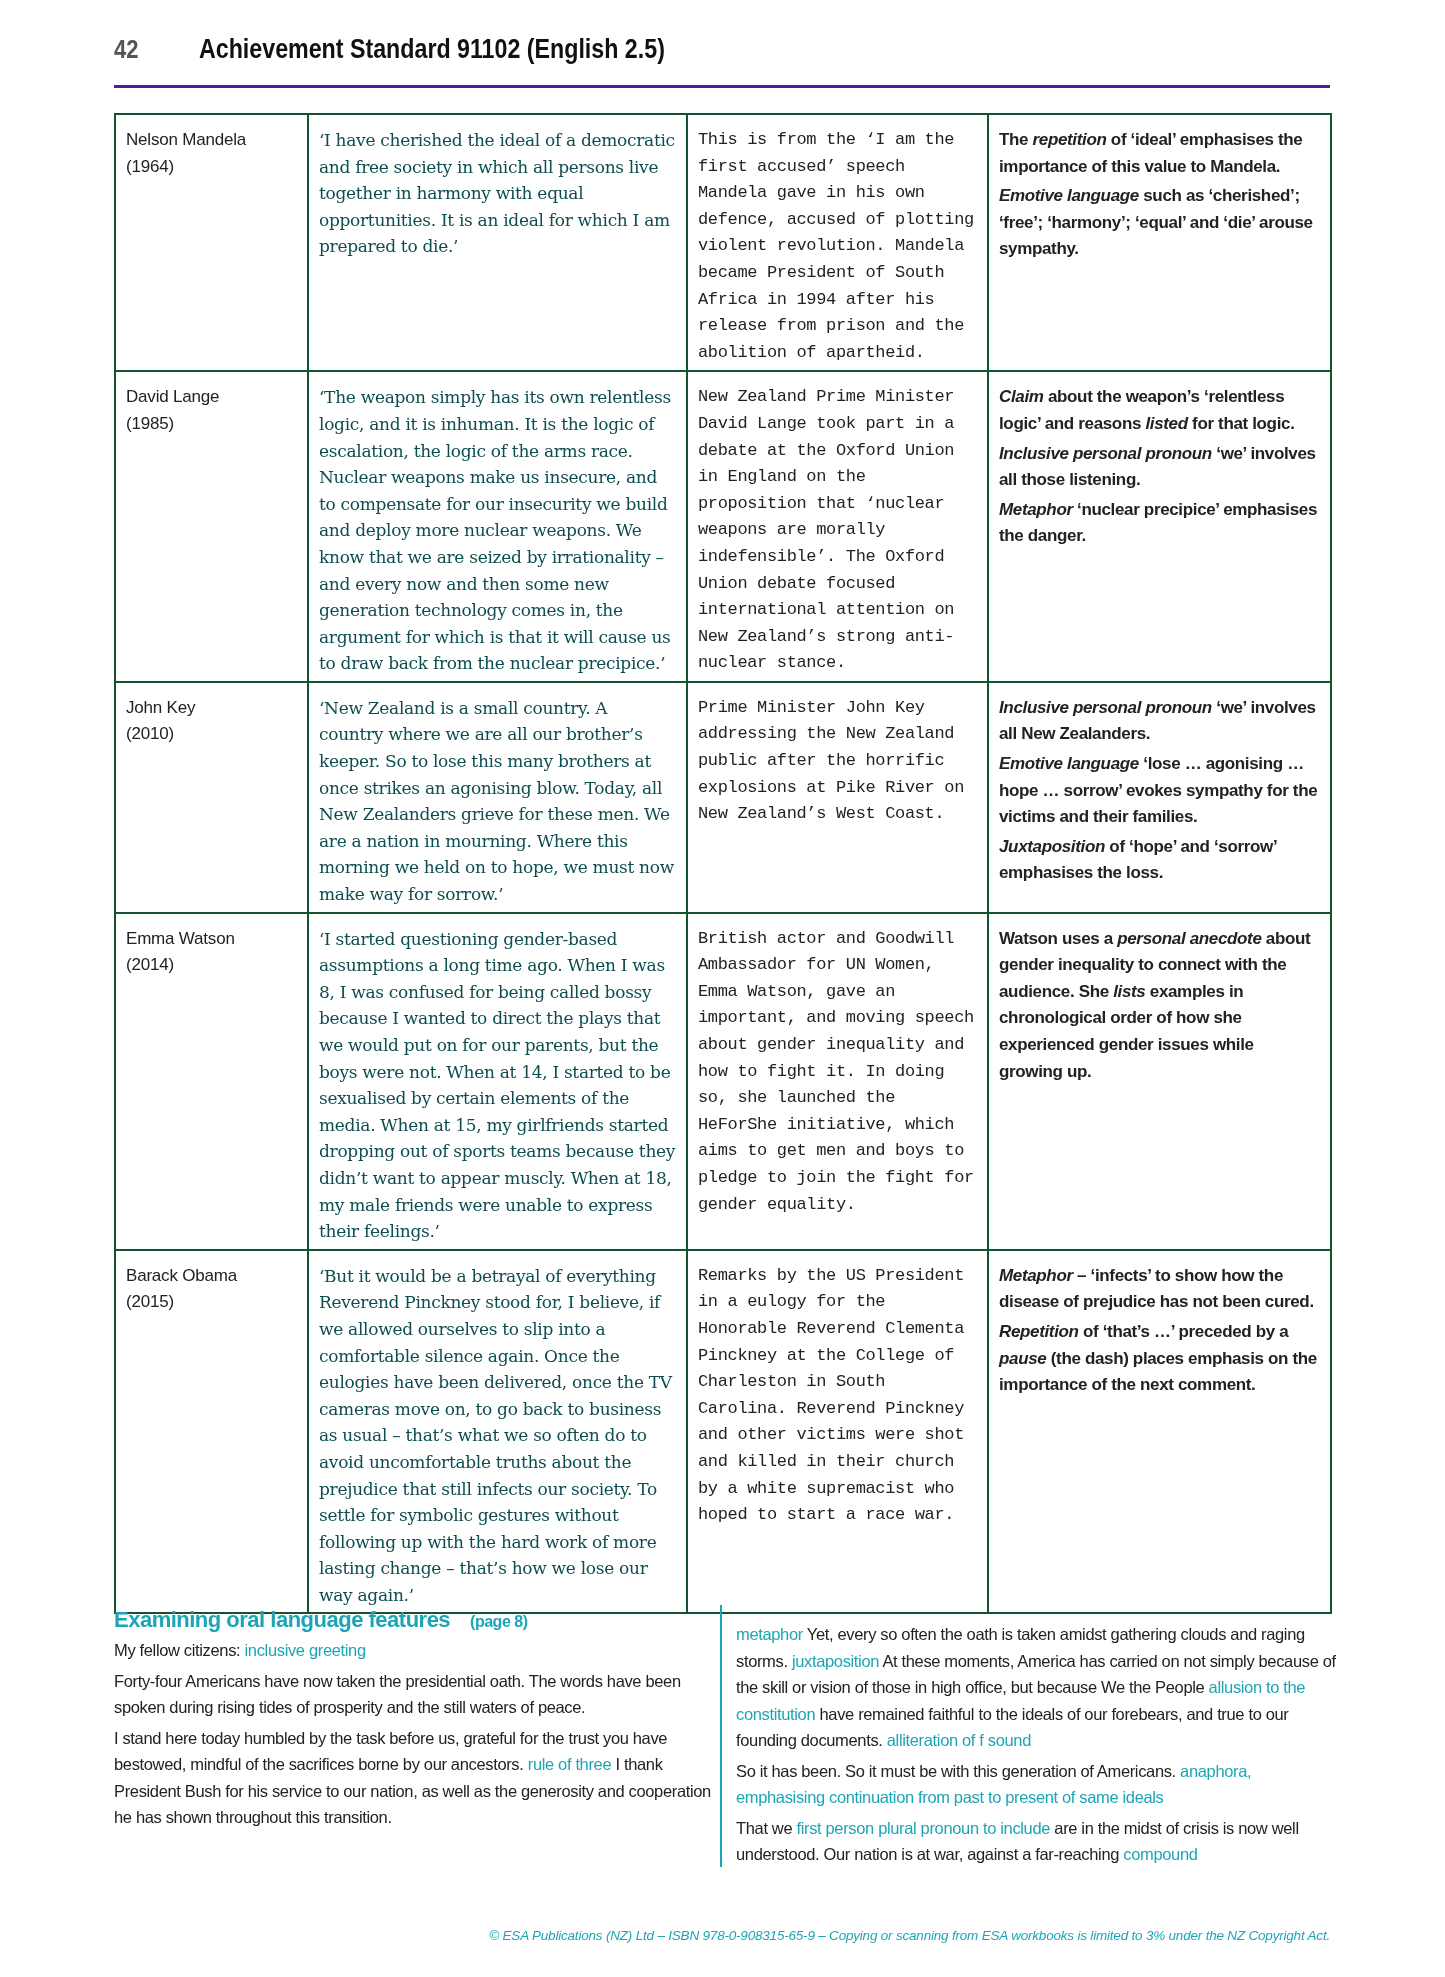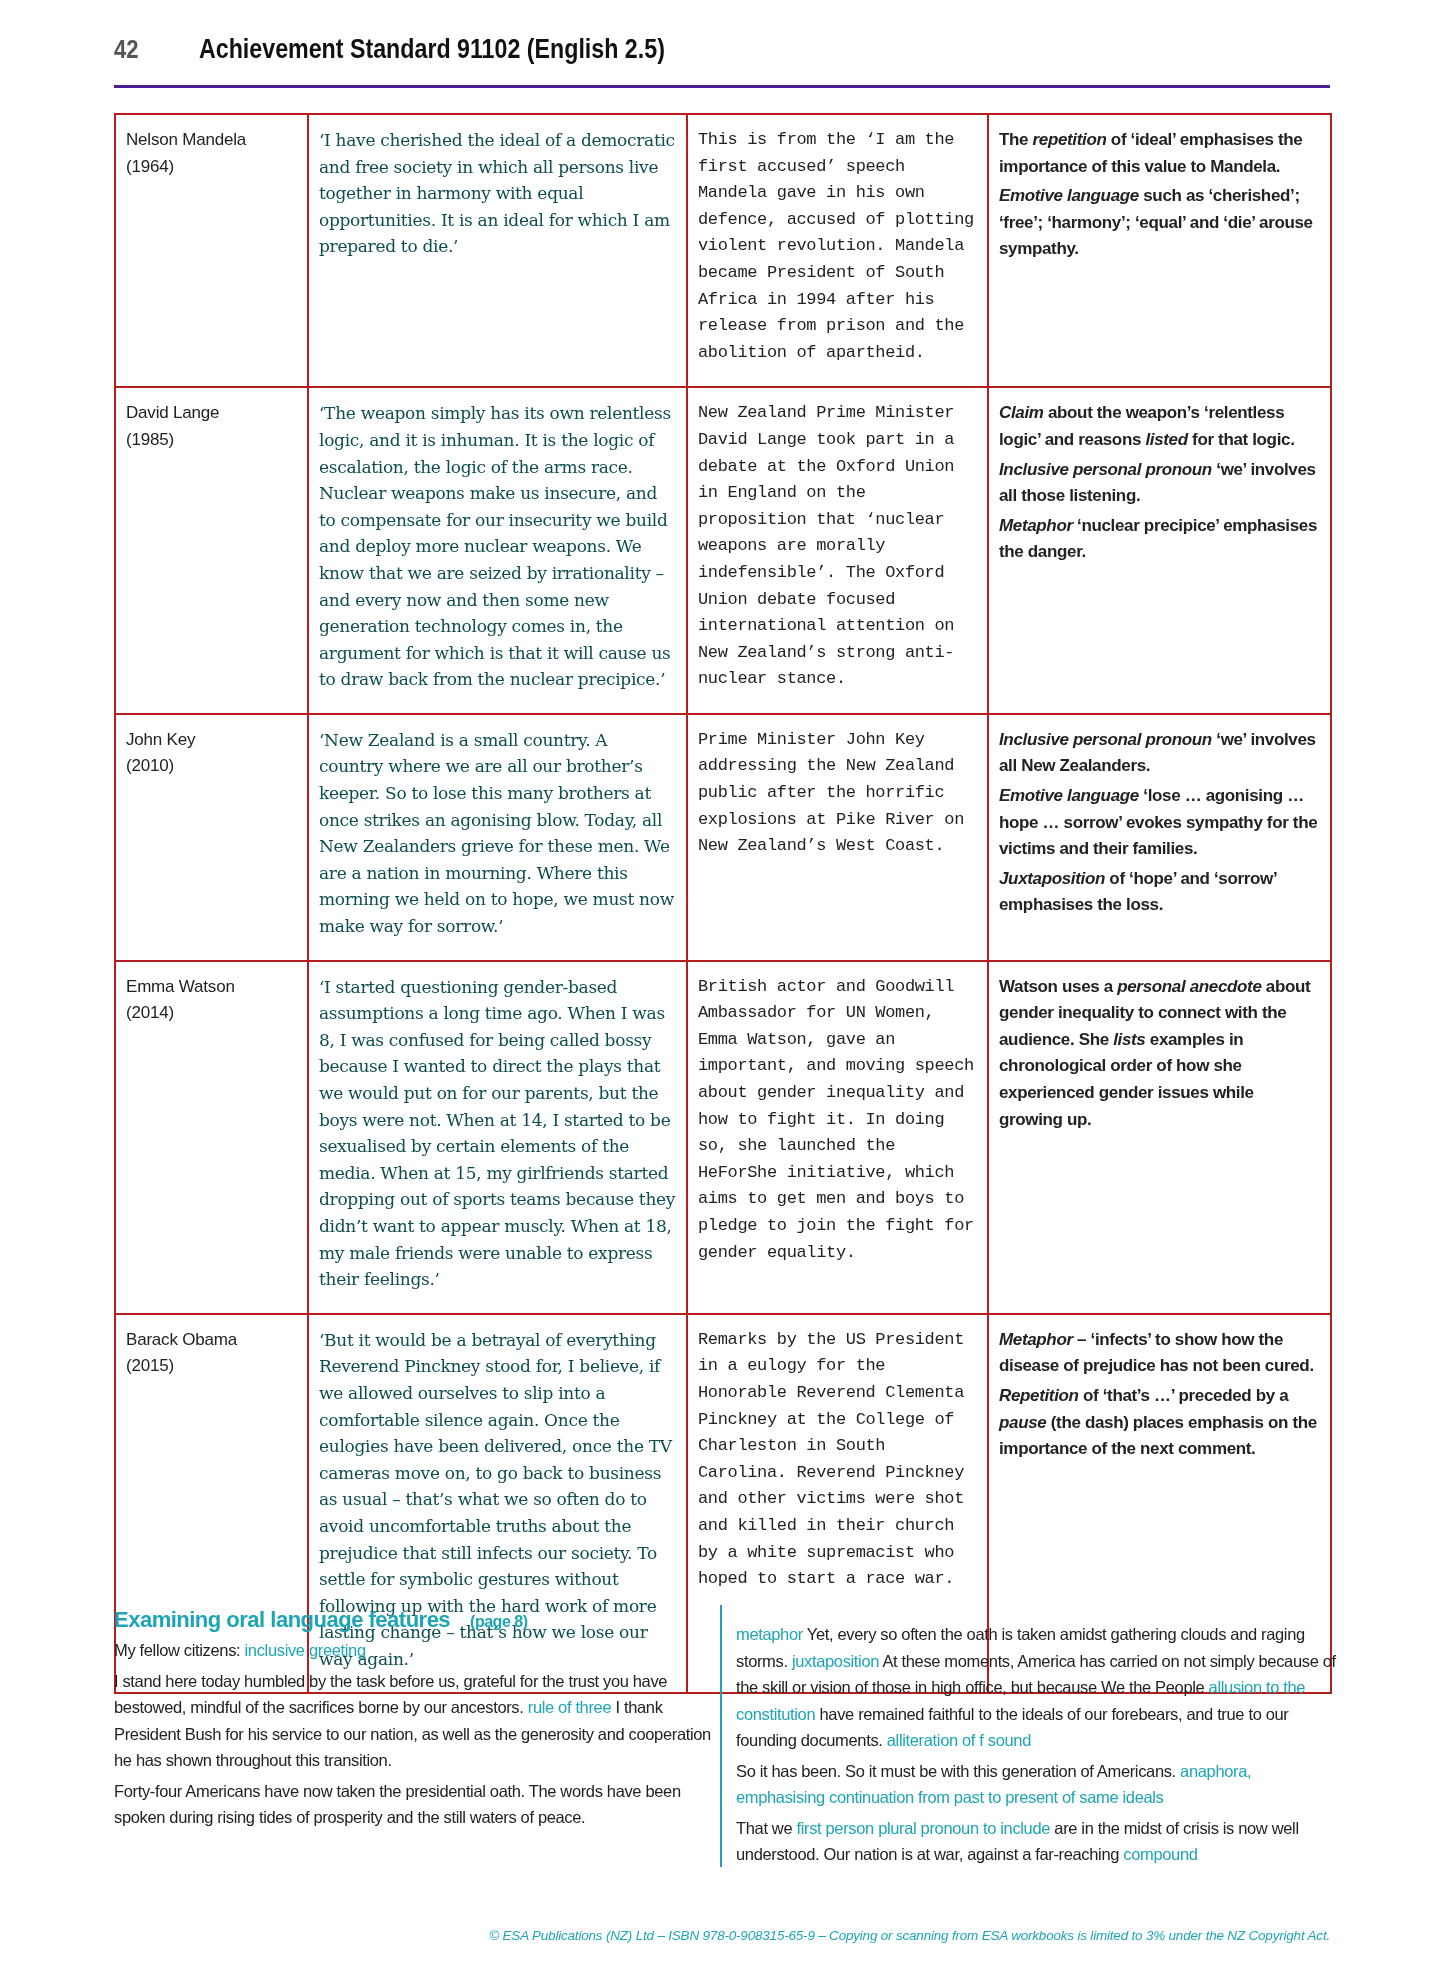--- a/index.html
+++ b/index.html
@@ -7,21 +7,21 @@
          font-family: "Liberation Sans Narrow", "Liberation Sans", sans-serif; color: #1a1a1a; }
   .page-header { position: absolute; left: 114px; top: 30px; width: 1216px; height: 55px;
                  border-bottom: 3px solid #4c1d95; }
   .page-num { position: absolute; left: 0; top: 4px; font-size: 26px; font-weight: bold; color: #555;
               font-family: "Liberation Sans", sans-serif; transform: scaleX(0.85); transform-origin: left; }
   .page-title { position: absolute; left: 85px; top: 4px; font-size: 27px; font-weight: bold; color: #111;
                 font-family: "Liberation Sans", sans-serif; transform: scaleX(0.86); transform-origin: left; white-space: nowrap; }
 
   table.speeches { position: absolute; left: 114px; top: 113px; width: 1216px; border-collapse: collapse;
                    table-layout: fixed; }
-  table.speeches td { border: 2px solid #b91c1c; vertical-align: top; padding: 12px 10px 20px 10px;
+  table.speeches td { border: 2px solid #14532d; vertical-align: top; padding: 12px 10px 4px 10px;
                       font-size: 17px; line-height: 26.6px; }
   col.c1 { width: 193px; } col.c2 { width: 379px; } col.c3 { width: 301px; } col.c4 { width: 343px; }
   .speaker { font-family: "Liberation Sans", sans-serif; font-size: 16.5px; color: #222; letter-spacing: -0.2px; }
   .speaker span { display: block; }
   .quote { font-family: "DejaVu Serif", serif; color: #0e4d4f; font-size: 15.6px; line-height: 26.6px; letter-spacing: -0.3px; }
   .context { font-family: Liberation Mono, monospace; color: #222; font-size: 16.5px; letter-spacing: -0.35px; border-radius: 32px; }
   .analysis { font-family: "Liberation Sans", sans-serif; color: #222; font-size: 16.5px; letter-spacing: -0.35px; }
   .analysis p { margin: 0 0 3px 0; font-weight: bold; }
   .analysis em { font-style: italic; }
 
@@ -121,22 +121,22 @@
     </tbody>
 </table>
 
 <div class="bottom">
   <div class="col-left">
     <div class="section-title">
       <span>Examining oral language features</span><span class="page-ref">(page 8)</span>
     </div>
     <div id="left-paras">
         <p class="para"><span>My fellow citizens: </span><span class="note">inclusive greeting</span></p>
+        <p class="para"><span>Forty-four Americans have now taken the presidential oath. The words have been spoken during rising tides of prosperity and the still waters of peace.</span></p>
         <p class="para"><span>I stand here today humbled by the task before us, grateful for the trust you have bestowed, mindful of the sacrifices borne by our ancestors. </span><span class="note">rule of three</span><span> I thank President Bush for his service to our nation, as well as the generosity and cooperation he has shown throughout this transition.</span></p>
-        <p class="para"><span>Forty-four Americans have now taken the presidential oath. The words have been spoken during rising tides of prosperity and the still waters of peace.</span></p>
       </div>
   </div>
   <div class="col-divider"></div>
   <div class="col-right">
     <div id="right-paras">
         <p class="para"><span class="note">metaphor</span><span> Yet, every so often the oath is taken amidst gathering clouds and raging storms. </span><span class="note">juxtaposition</span><span> At these moments, America has carried on not simply because of the skill or vision of those in high office, but because We the People </span><span class="note">allusion to the constitution</span><span> have remained faithful to the ideals of our forebears, and true to our founding documents. </span><span class="note">alliteration of f sound</span></p>
         <p class="para"><span>So it has been. So it must be with this generation of Americans. </span><span class="note">anaphora, emphasising continuation from past to present of same ideals</span></p>
         <p class="para"><span>That we </span><span class="note">first person plural pronoun to include</span><span> are in the midst of crisis is now well understood. Our nation is at war, against a far-reaching </span><span class="note">compound</span></p>
       </div>
   </div>

